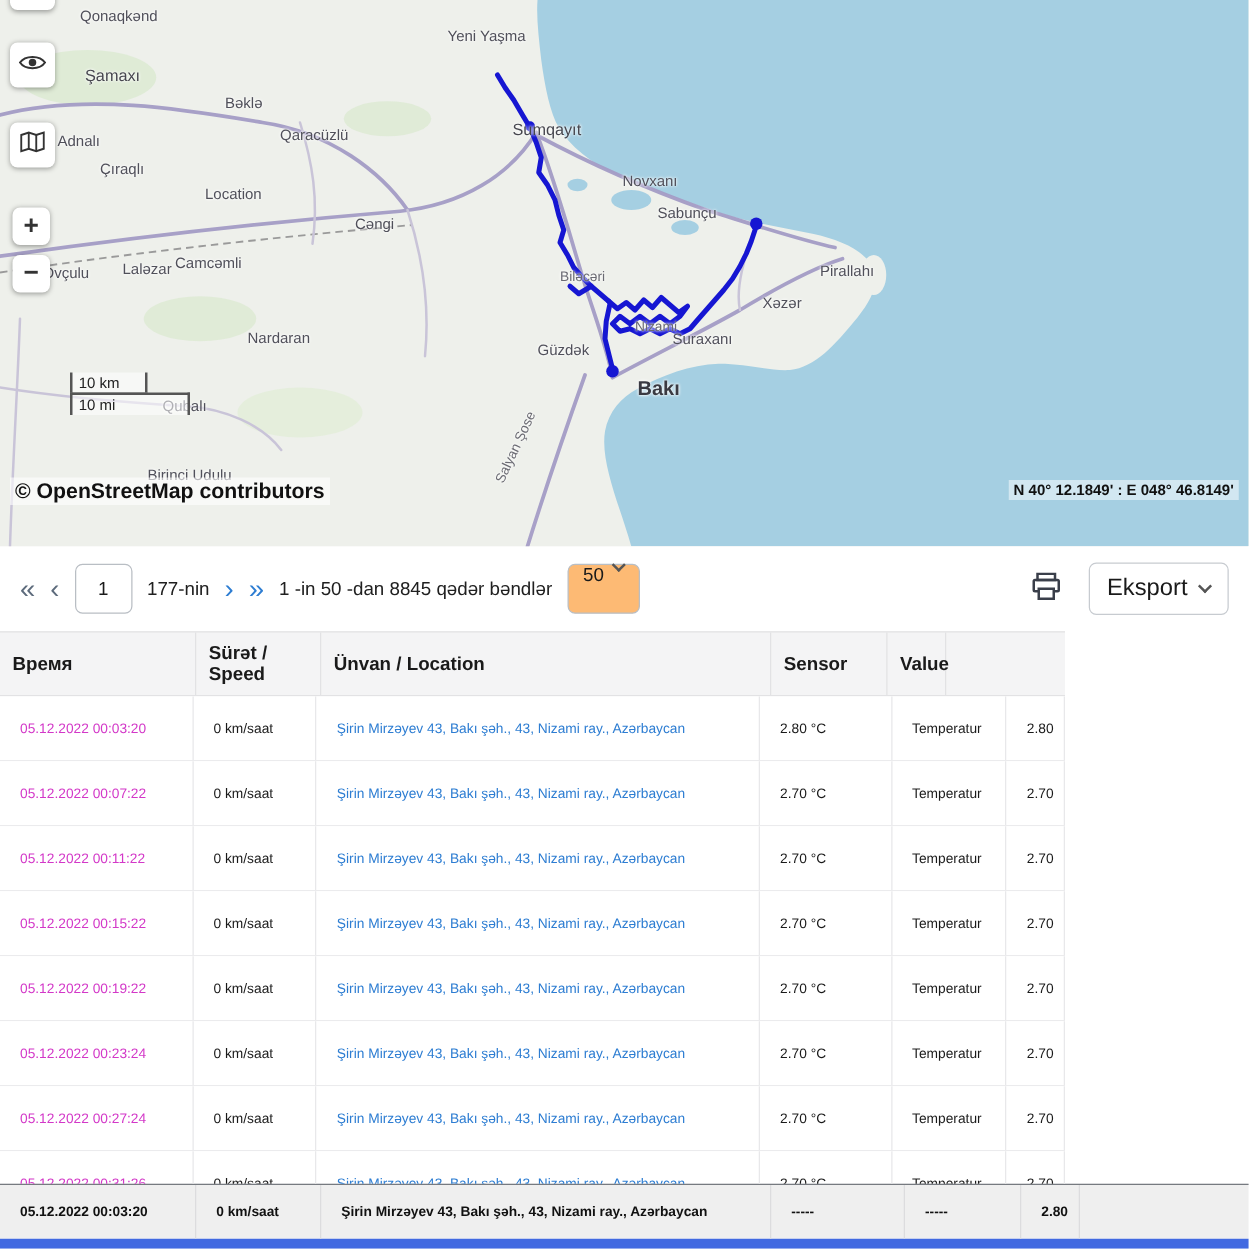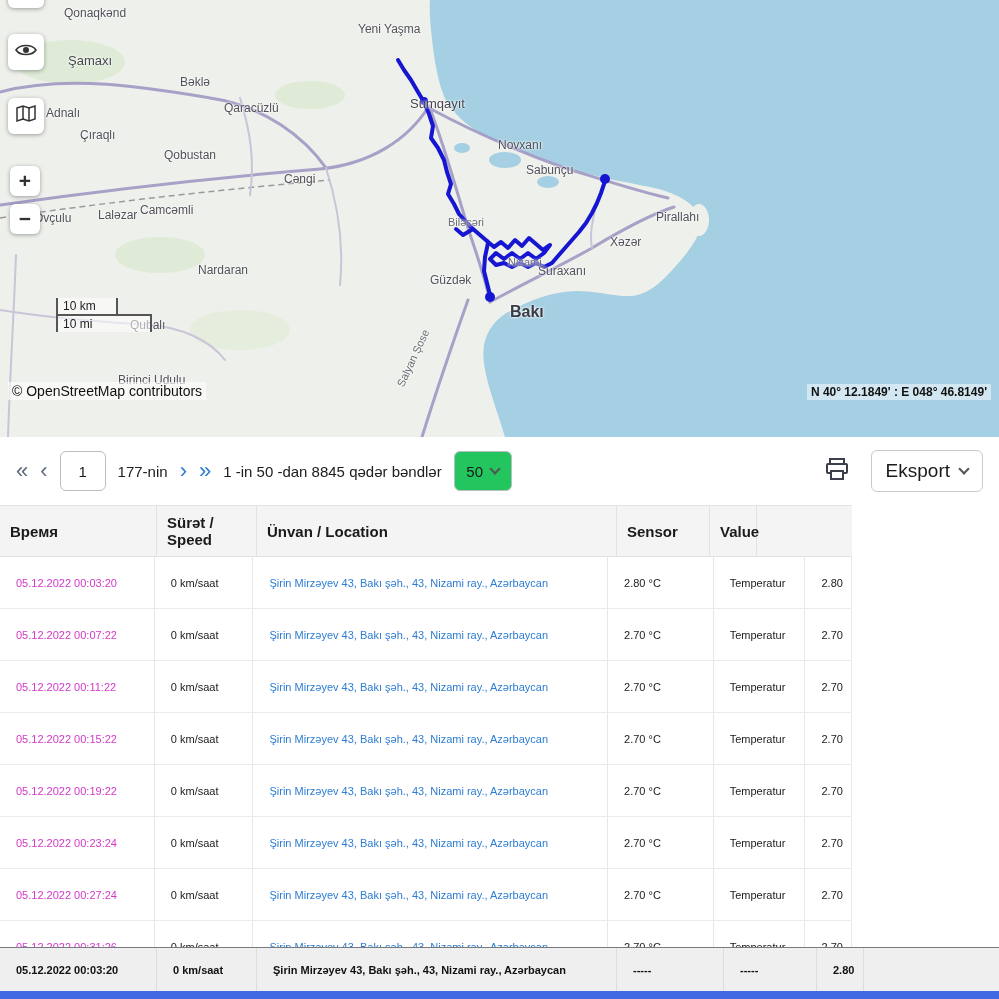--- a/index.html
+++ b/index.html
@@ -30,21 +30,21 @@
 
   .scale { position:absolute; left:14px; top:298px; font-size:12px; color:#222; }
   .scale .line {
     background:rgba(255,255,255,.55); border:2px solid #555; border-top:none;
     padding:1px 5px 1px 5px; white-space:nowrap;margin-left:42px;
   }
   .scale .line.km { width:62px; }
   .scale .line.mi { width:96px; margin-top:-2px; border-top:2px solid #555; border-bottom:none; }
 
   .attrib {
-    position:absolute; left:8px; top:382px; font-size:14px; font-weight:400; color:#111;
+    position:absolute; left:8px; top:382px; font-size:17px; font-weight:700; color:#111;
     background:rgba(255,255,255,.6); padding:1px 4px;
   }
   .coords {
     position:absolute; right:8px; top:384px; font-size:12px; font-weight:700; color:#111;
     background:rgba(255,255,255,.5); padding:1px 4px;
   }
 
   
   .pager {
     height:68px; display:flex; align-items:center; gap:12px; padding:0 16px;
@@ -53,22 +53,22 @@
   .navglyph { font-size:22px; line-height:1; cursor:pointer; user-select:none; }
   .navglyph.dis { color:#5d6b7c; }
   .navglyph.act { color:#2d7dd2; }
   .pageinput {
     width:46px; height:40px; border:1px solid #b9bec4; border-radius:6px;
     text-align:center; font-size:15px; font-family:inherit; color:#1a1a1a; outline:none;
   }
   .pagestotal, .rangelabel { font-size:15px; color:#202020; }
   .selectbox {
     height:40px; min-width:58px; border:1px solid #b9bec4; border-radius:6px;
-    display:flex; align-items:center; justify-content:center; gap:8px;
-    font-size:15px; padding:0 10px; cursor:pointer; background:#22c55e;
+    display:flex; justify-content:center; gap:8px;
+    font-size:15px; padding:0 10px; cursor:pointer; background:#fdba74;
   }
   .caret {
     width:8px; height:8px; border-right:2px solid #555; border-bottom:2px solid #555;
     transform:rotate(45deg); margin-top:-4px;
   }
   .pager-right { margin-left:auto; display:flex; align-items:center; gap:22px; }
   .printer { cursor:pointer; display:flex; align-items:center; }
   .exportbtn {
     height:42px; border:1px solid #c7cbd0; border-radius:6px; padding:0 14px;
     display:flex; align-items:center; gap:10px; font-size:19px; background:#fff; cursor:pointer;
@@ -151,21 +151,21 @@
     <circle cx="424" cy="101" r="4" fill="#1616d2"></circle>
   </svg>
 
   <span class="maplabel" style="left:64px;top:6px">Qonaqkənd</span>
   <span class="maplabel" style="left:358px;top:22px">Yeni Yaşma</span>
   <span class="maplabel med" style="left:68px;top:53px">Şamaxı</span>
   <span class="maplabel" style="left:180px;top:75px">Bəklə</span>
   <span class="maplabel" style="left:224px;top:101px">Qaracüzlü</span>
   <span class="maplabel" style="left:46px;top:106px">Adnalı</span>
   <span class="maplabel" style="left:80px;top:128px">Çıraqlı</span>
-  <span class="maplabel" style="left:164px;top:148px">Qobustan</span>
+  <span class="maplabel" style="left:164px;top:148px">Location</span>
   <span class="maplabel" style="left:284px;top:172px">Cəngi</span>
   <span class="maplabel med" style="left:410px;top:96px">Sumqayıt</span>
   <span class="maplabel" style="left:498px;top:138px">Novxanı</span>
   <span class="maplabel" style="left:526px;top:163px">Sabunçu</span>
   <span class="maplabel" style="left:140px;top:203px">Camcəmli</span>
   <span class="maplabel" style="left:34px;top:211px">Ovçulu</span>
   <span class="maplabel" style="left:98px;top:208px">Laləzar</span>
   <span class="maplabel" style="left:198px;top:263px">Nardaran</span>
   <span class="maplabel" style="left:656px;top:210px">Pirallahı</span>
   <span class="maplabel" style="left:610px;top:235px">Xəzər</span>

